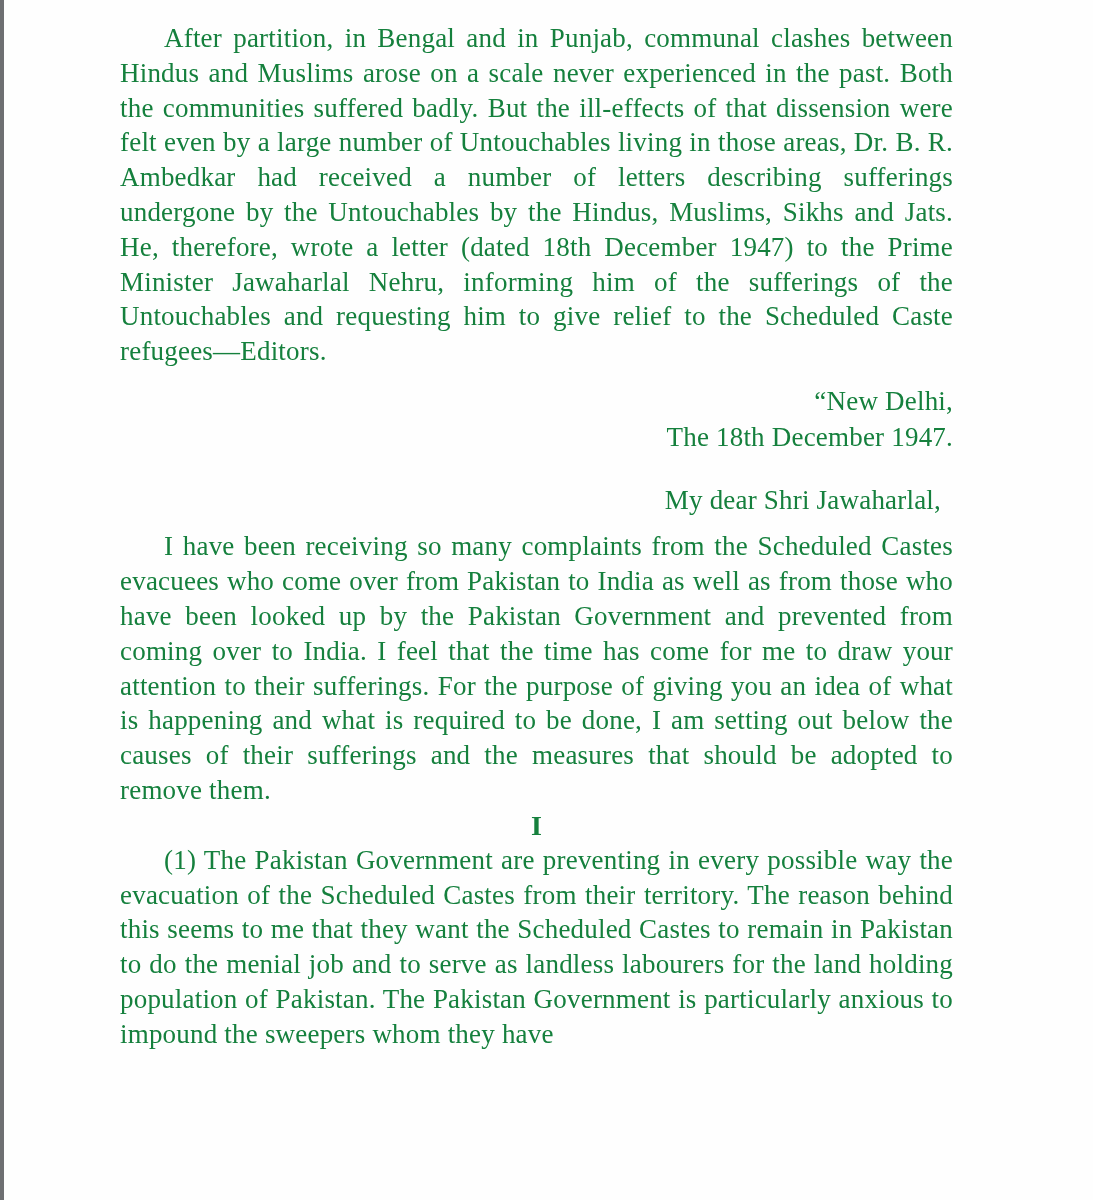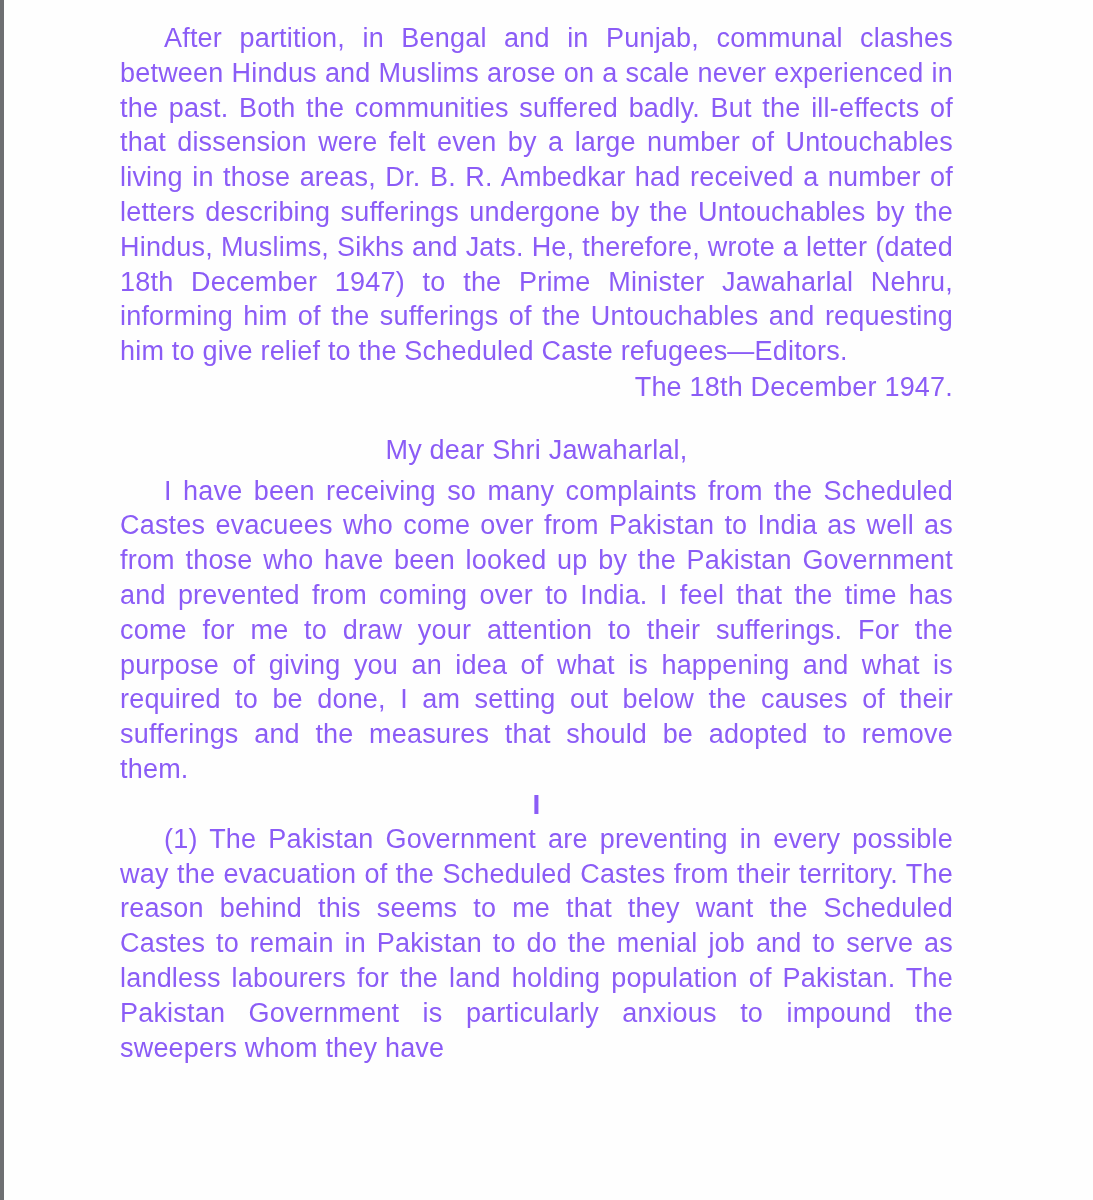--- a/index.html
+++ b/index.html
@@ -6,22 +6,22 @@
     margin: 0;
     padding: 0;
     background: #ffffff;
   }
   .page {
     position: relative;
     width: 1093px;
     height: 1200px;
     background: #fefefe;
     overflow: hidden;
-    font-family: Liberation Sans, sans-serif;
-    color: #8b5cf6;
+    font-family: Liberation Serif, serif;
+    color: #15803d;
   }
   .page-edge {
     position: absolute;
     left: 0;
     top: 0;
     width: 4px;
     height: 100%;
     background: #6e6f72;
   }
   .content {
@@ -42,23 +42,23 @@
   p.body-para + * {
     margin-top: 0;
   }
   .dateline {
     margin: 0;
     text-align: right;
   }
   .dateline.place { margin-top: 15px; }
   .dateline.date  { margin-top: 1px; }
   .salutation {
-    margin: 6px;
+    margin: 12px;
     margin-top: 28px;
-    text-align: center;
+    text-align: right;
     text-indent: 0;
   }
   .intro-para {
     margin-top: 13px;
   }
   .section-heading {
     margin: 0;
     margin-top: 27px;
     text-align: center;
     font-weight: bold;
@@ -71,20 +71,21 @@
 </style>
 </head>
 <body>
 
 <div class="page">
   <div class="page-edge"></div>
   <div class="content">
 
     <p class="body-para">After partition, in Bengal and in Punjab, communal clashes between Hindus and Muslims arose on a scale never experienced in the past. Both the communities suffered badly. But the ill-effects of that dissension were felt even by a large number of Untouchables living in those areas, Dr. B. R. Ambedkar had received a number of letters describing sufferings undergone by the Untouchables by the Hindus, Muslims, Sikhs and Jats. He, therefore, wrote a letter (dated 18th December 1947) to the Prime Minister Jawaharlal Nehru, informing him of the sufferings of the Untouchables and requesting him to give relief to the Scheduled Caste refugees—Editors.</p>
 
+    <p class="dateline place">“New Delhi,</p>
 
     <p class="dateline date">The 18th December 1947.</p>
 
     <p class="salutation">My dear Shri Jawaharlal,</p>
 
     <p class="body-para intro-para">I have been receiving so many complaints from the Scheduled Castes evacuees who come over from Pakistan to India as well as from those who have been looked up by the Pakistan Government and prevented from coming over to India. I feel that the time has come for me to draw your attention to their sufferings. For the purpose of giving you an idea of what is happening and what is required to be done, I am setting out below the causes of their sufferings and the measures that should be adopted to remove them.</p>
 
     <p class="section-heading">I</p>
 
     <p class="body-para point-para">(1) The Pakistan Government are preventing in every possible way the evacuation of the Scheduled Castes from their territory. The reason behind this seems to me that they want the Scheduled Castes to remain in Pakistan to do the menial job and to serve as landless labourers for the land holding population of Pakistan. The Pakistan Government is particularly anxious to impound the sweepers whom they have</p>

